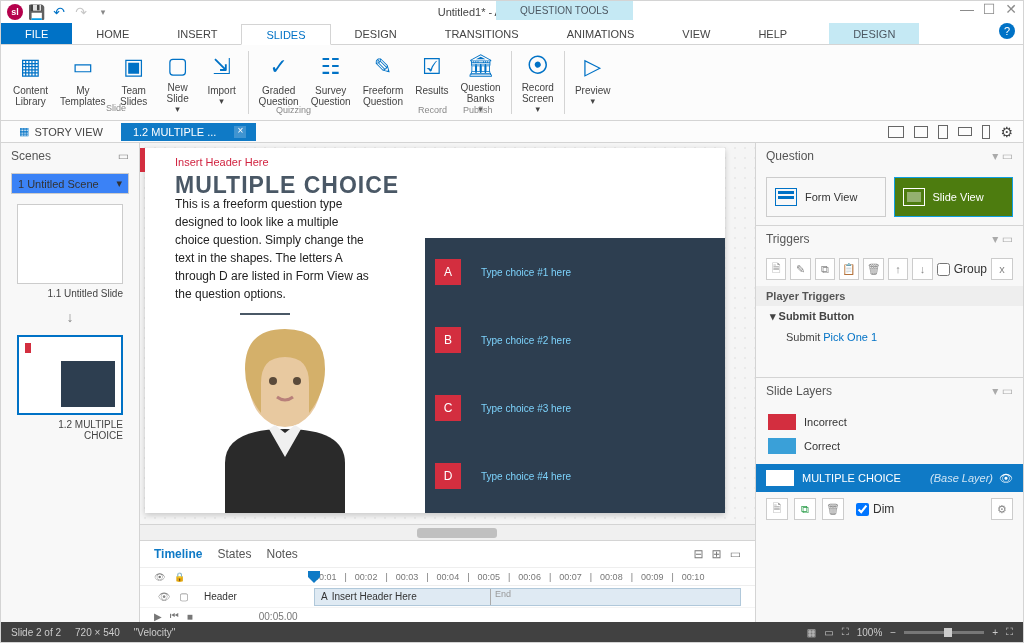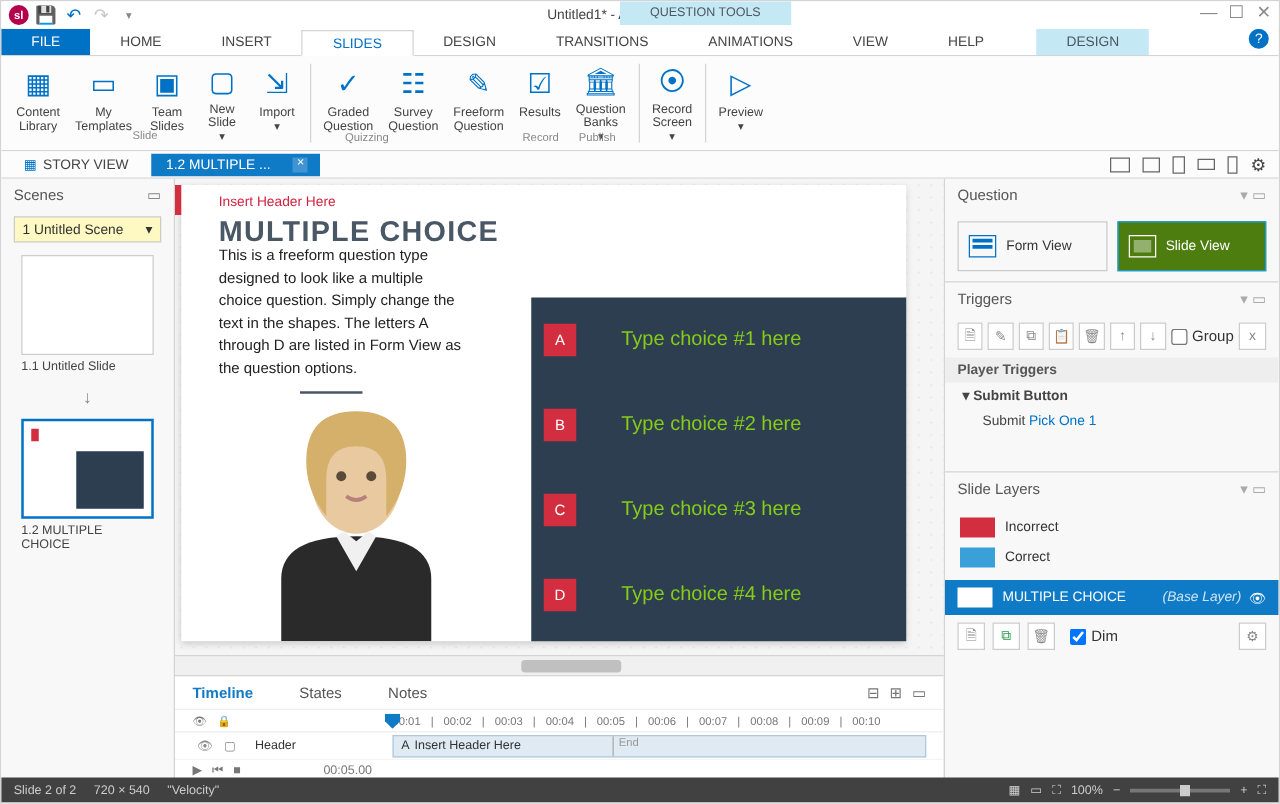--- a/index.html
+++ b/index.html
@@ -25,43 +25,43 @@
 .viewbar{height:22px;background:#fcfcfc;border-bottom:1px solid #d4d4d4;display:flex;align-items:center;padding:0 10px}
 .story-view-btn{padding:2px 8px;font-size:11px;color:#444;display:flex;align-items:center;gap:5px}
 .slide-tab{background:#0f7ac6;color:#fff;padding:3px 10px 3px 12px;font-size:11px;display:flex;align-items:center;gap:18px;margin-left:10px}
 .slide-tab-close{background:rgba(255,255,255,0.2);width:12px;height:12px;text-align:center;line-height:10px;font-size:10px}
 .device-icons{margin-left:auto;display:flex;gap:10px;align-items:center}
 .device-icon{width:14px;height:12px;border:1px solid #666}
 .gear-icon{font-size:14px;color:#444}
 .main-area{display:flex;height:495px}
 .scenes-panel{width:140px;border-right:1px solid #d4d4d4;background:#f8f8f8}
 .panel-header{padding:6px 10px;font-size:12px;color:#555;display:flex;align-items:center;justify-content:space-between}
-.scene-select{margin:4px 10px;padding:3px 6px;border:1px solid #ccc;background:#fef9c3;font-size:11px;display:flex;justify-content:space-between;align-items:center}
+.scene-select{margin:4px 10px;padding:3px 6px;border:1px solid #ccc;background:#3b82f6;font-size:11px;display:flex;justify-content:space-between;align-items:center}
 .thumb{margin:10px auto;width:106px}
 .thumb-img{width:106px;height:80px;background:#fff;border:1px solid #ccc;position:relative}
 .thumb-img.active{border:2px solid #0072c6}
-.thumb-label{font-size:10px;text-align:left;margin-top:4px;color:#444}
+.thumb-label{font-size:10px;text-align:right;margin-top:4px;color:#444}
 .arrow-down{text-align:center;color:#888;font-size:14px;margin:4px 0}
 .center-area{flex:1;display:flex;flex-direction:column;background:#e3e3e3}
 .slide-canvas{flex:1;padding:5px 30px 5px 5px;overflow:hidden;position:relative;background:#f5f5f5;background-image:radial-gradient(#eaeaea 1px, transparent 1px);background-size:10px 10px}
 .slide{width:580px;height:365px;background:#fff;position:relative;box-shadow:0 2px 6px rgba(0,0,0,0.2)}
 .red-mark{position:absolute;left:-13px;top:0;width:13px;height:24px;background:#d32e3f}
 .slide-header{position:absolute;left:30px;top:8px;font-size:11px;color:#D12340}
 .slide-title{position:absolute;left:30px;top:24px;font-size:23px;font-weight:600;color:#4A5866;letter-spacing:1px}
 .slide-text{position:absolute;left:30px;top:47px;width:200px;font-size:12px;color:#222;line-height:1.5}
 .person{position:absolute;left:40px;bottom:0;width:200px;height:200px}
 .person svg{width:100%;height:100%}
 .choice-panel{position:absolute;right:0;top:90px;bottom:0;width:300px;background:#2D3E50}
 .choice{display:flex;align-items:center;height:68px}
 .choice-letter{width:26px;height:26px;background:#d32e3f;color:#fff;display:flex;align-items:center;justify-content:center;font-size:12px;margin-left:10px}
-.choice-text{margin-left:36px;color:#84cc16;font-size:16px}
+.choice-text{margin-left:20px;color:#7dd3fc;font-size:10px}
 .hr-scroll{height:16px;background:#f0f0f0;border-top:1px solid #d4d4d4;position:relative}
 .hr-scroll-thumb{position:absolute;left:45%;width:80px;height:10px;top:3px;background:#c0c0c0;border-radius:3px}
 .timeline-area{height:98px;background:#fff;border-top:1px solid #d4d4d4}
-.timeline-tabs{display:flex;gap:37px;padding:6px 14px;border-bottom:1px solid #eee}
+.timeline-tabs{display:flex;gap:15px;padding:6px 14px;border-bottom:1px solid #eee}
 .timeline-tab{font-size:12px;color:#555}
 .timeline-tab.active{color:#0f7ac6;font-weight:600}
 .timeline-icons{margin-left:auto;display:flex;gap:8px;color:#777}
 .timeline-ruler{display:flex;align-items:center;padding:2px 14px;font-size:9px;color:#777;position:relative;height:18px;border-bottom:1px solid #eee}
 .timeline-ruler .eye{width:20px}
 .playhead{position:absolute;left:176px;top:0;width:12px;height:12px}
 .timeline-row{display:flex;align-items:center;padding:2px 14px;height:22px;font-size:10px;border-bottom:1px solid #f4f4f4}
 .tl-cell{width:20px;text-align:center;color:#888}
 .tl-label{width:120px;padding-left:10px}
 .tl-bar{flex:1;height:18px;background:#dfeaf3;border:1px solid #b0c8da;padding:0 6px;display:flex;align-items:center;gap:4px;font-size:10px;position:relative}

